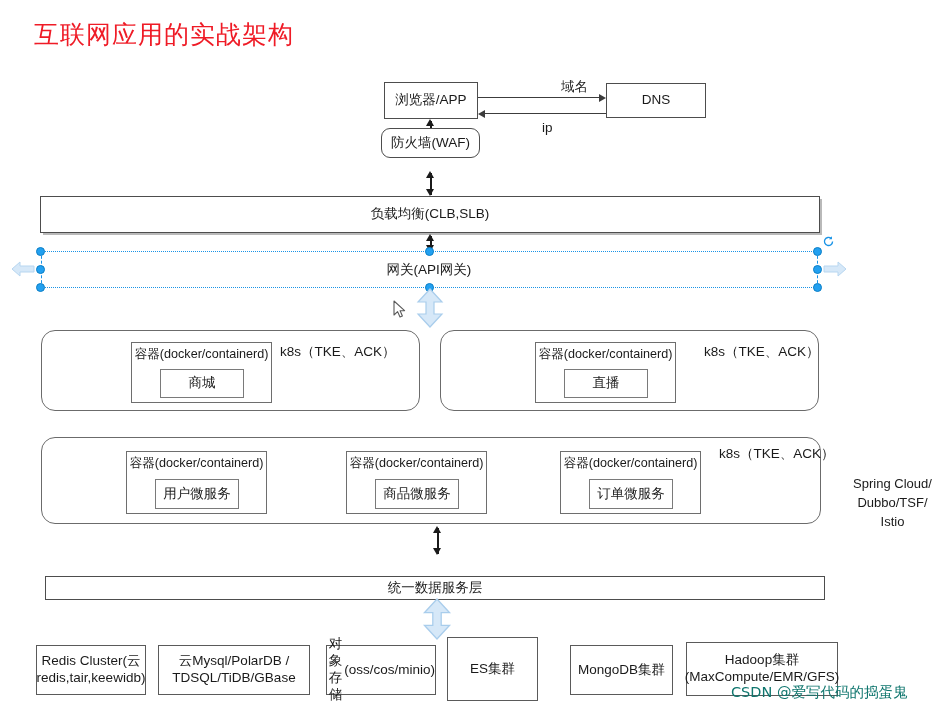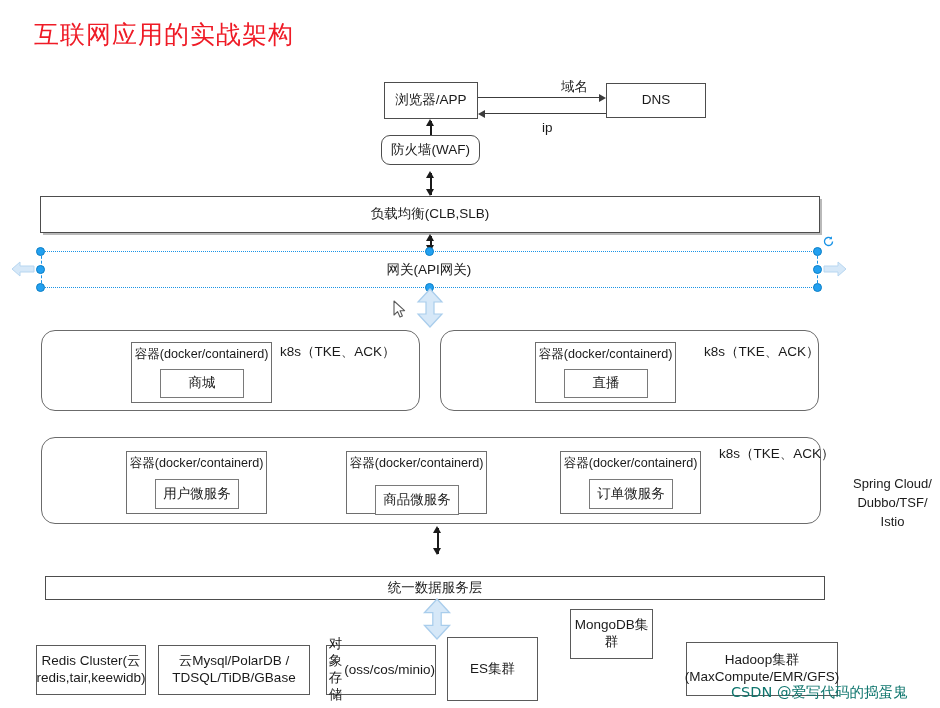--- a/index.html
+++ b/index.html
@@ -86,21 +86,21 @@
 <div class="abs lbl" style="left:529px;top:78px;margin-left:32px;">域名</div>
 
 <div class="abs hline" style="left:485px;top:113px;width:121px;"></div>
 <div class="abs arrowhead ah-left" style="left:478px;top:109.5px;"></div>
 <div class="abs lbl" style="left:542px;top:120px;">ip</div>
 
 <div class="abs vline" style="left:430px;top:121px;height:20px;"></div>
 <div class="abs arrowhead ah-up" style="left:425.5px;top:119px;"></div>
 <div class="abs arrowhead ah-down" style="left:425.5px;top:135px;"></div>
 
-<div class="abs box round" style="left:381px;top:135px;width:99px;height:30px;">
+<div class="abs box round" style="left:381px;top:128px;width:99px;height:30px;">
   <span>防火墙(WAF)</span>
 </div>
 
 <div class="abs vline" style="left:430px;top:173px;height:22px;"></div>
 <div class="abs arrowhead ah-up" style="left:425.5px;top:171px;"></div>
 <div class="abs arrowhead ah-down" style="left:425.5px;top:189px;"></div>
 
 <div class="abs box shadow" style="left:40px;top:196px;width:780px;height:37px;">
   <span>负载均衡(CLB,SLB)</span>
 </div>
@@ -180,21 +180,21 @@
 <div class="abs box k8sframe" style="left:41px;top:437px;width:780px;height:87px;">
   <div class="container-box" style="left:84px;top:13px;width:139px;height:61px;">
     <div class="container-cap">容器(docker/containerd)</div>
     <div class="svc-box" style="left:28px;top:27px;width:82px;height:28px;">
       <span>用户微服务</span>
     </div>
   </div>
 
   <div class="container-box" style="left:304px;top:13px;width:139px;height:61px;">
     <div class="container-cap">容器(docker/containerd)</div>
-    <div class="svc-box" style="left:28px;top:33px;width:82px;height:28px;align-items:center;">
+    <div class="svc-box" style="left:28px;top:27px;width:82px;height:28px;align-items:center;">
       <span>商品微服务</span>
     </div>
   </div>
 
   <div class="container-box" style="left:518px;top:13px;width:139px;height:61px;">
     <div class="container-cap">容器(docker/containerd)</div>
     <div class="svc-box" style="left:28px;top:27px;width:82px;height:28px;">
       <span>订单微服务</span>
     </div>
   </div>
@@ -234,21 +234,21 @@
 
 <div class="abs box thin" style="left:326px;top:645px;width:110px;height:50px;flex-direction:row;">
   <span>对象存储</span>
   <span>(oss/cos/minio)</span>
 </div>
 
 <div class="abs box thin" style="left:447px;top:637px;width:91px;height:64px;">
   <span>ES集群</span>
 </div>
 
-<div class="abs box thin" style="left:570px;top:609px;width:83px;height:50px;">
+<div class="abs box thin" style="left:570px;top:645px;width:103px;height:50px;">
   <span>MongoDB集群</span>
 </div>
 
 <div class="abs box thin" style="left:686px;top:642px;width:152px;height:54px;flex-direction:column;">
   <span>Hadoop集群</span>
   <span>(MaxCompute/EMR/GFS)</span>
 </div>
 
 <div class="abs watermark" style="left:731px;top:683px;">CSDN @爱写代码的捣蛋鬼</div>
 

